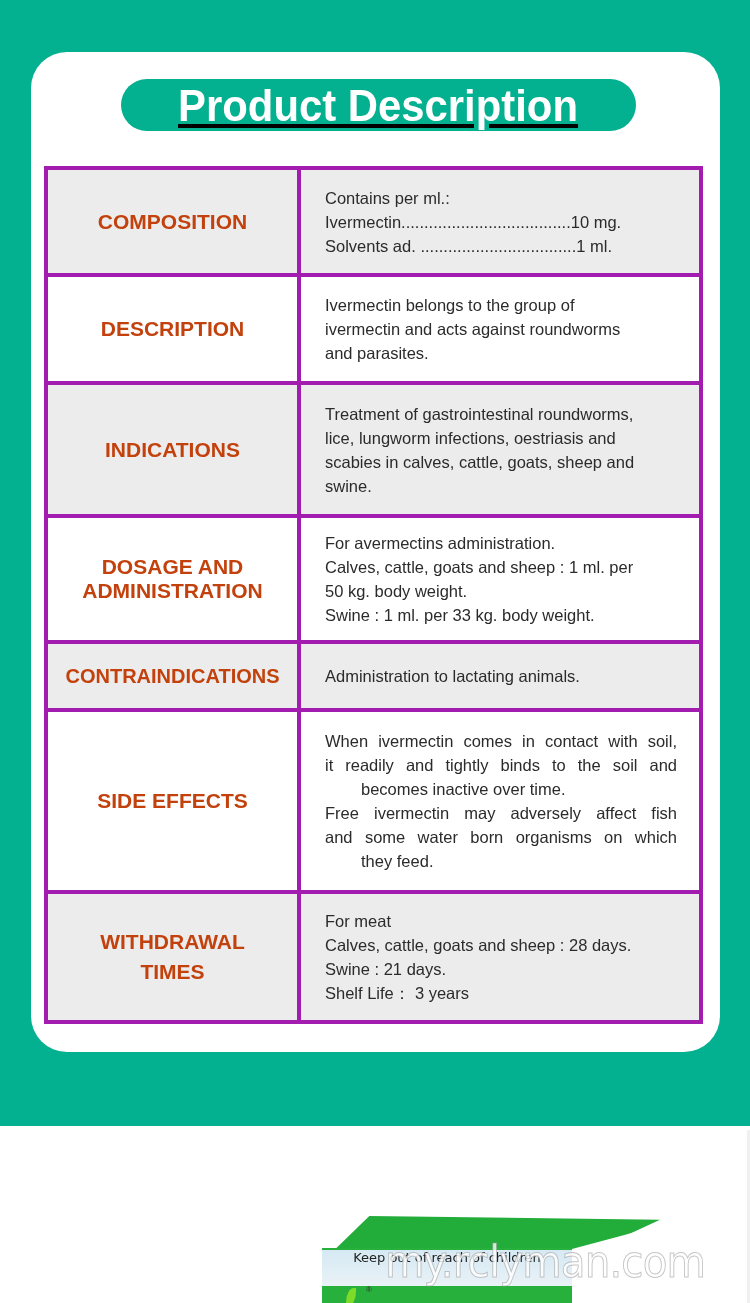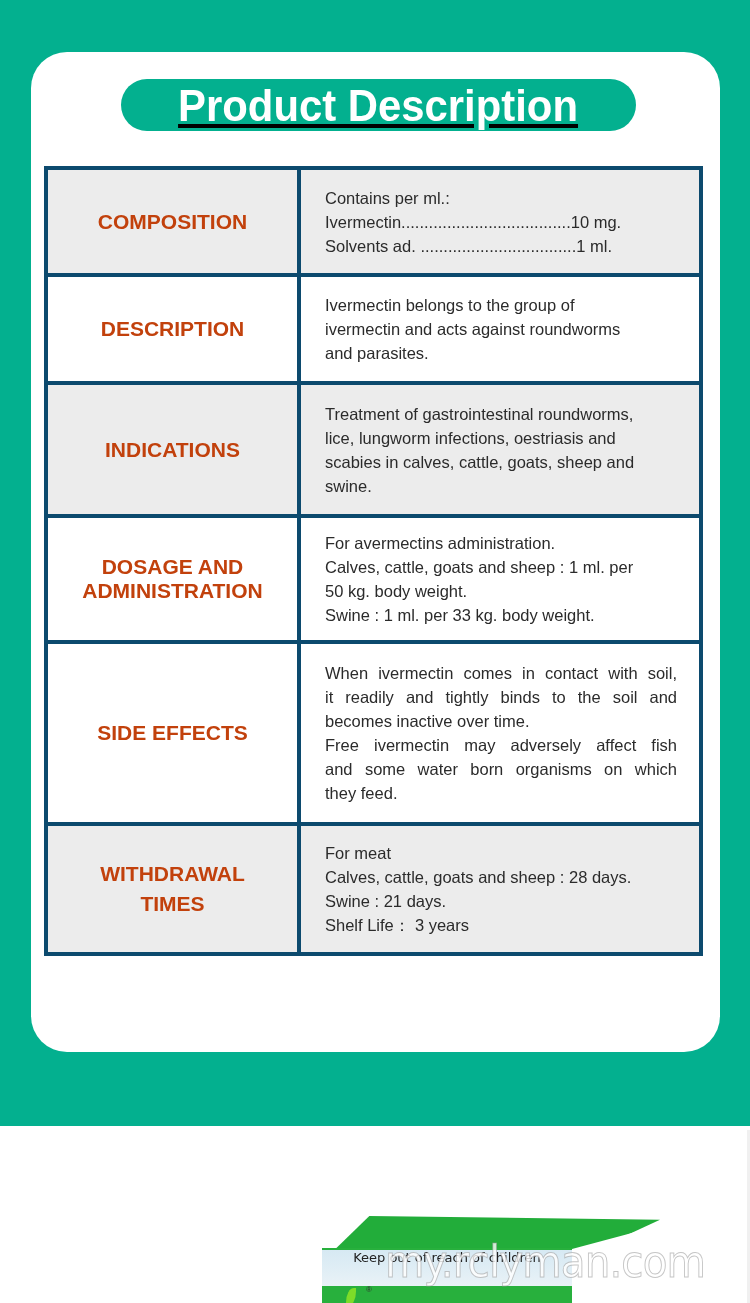--- a/index.html
+++ b/index.html
@@ -22,37 +22,37 @@
   .title-text {
     color: #ffffff; font-weight: bold; font-size: 45px; letter-spacing: 0px;
     line-height: 1; transform: scaleX(0.93);
   }
 
   .spec-table {
     position: absolute; left: 44px; top: 166px; width: 659px;
     border-collapse: collapse;
   }
   .spec-table td {
-    border: 4px solid #0c4a6e;
+    border: 4px solid #a21caf;
     vertical-align: middle;
   }
   .spec-table tr.shaded td { background: #ececec; }
   .spec-table tr.plain td { background: #ffffff; }
   .label-cell {
     width: 253px; text-align: center;
     font-weight: bold; font-size: 21px; color: #c2410c; line-height: 24px;
     padding: 0 4px;
   }
   .value-cell {
     font-size: 16.5px; color: #2b2b2b; line-height: 24px;
     padding: 0 22px 0 24px;
   }
   .value-cell .line { display: block; white-space: nowrap; }
   .value-cell.justify .line { white-space: normal; text-align: justify; text-align-last: justify; }
-  .value-cell.justify .line.last { text-align-last: left; }
+  .value-cell.justify .line.last { text-align-last: left; margin-left: 36px; }
 
   .bottom-area {
     position: absolute; left: 0; top: 1126px; width: 750px; height: 177px;
     background: #ffffff;
   }
   .right-edge {
     position: absolute; right: 0; top: 1130px; width: 3px; height: 173px; background: #f0f0f0;
   }
   .box-top {
     position: absolute; left: 322px; top: 1216px; width: 338px; height: 46px;
@@ -131,20 +131,26 @@
         <span class="line" style="display:block">DOSAGE AND</span>
         <span class="line" style="display:block">ADMINISTRATION</span>
       </td>
       <td class="value-cell">
         <span class="line">For avermectins administration.</span>
         <span class="line">Calves, cattle, goats and sheep : 1 ml. per</span>
         <span class="line">50 kg. body weight.</span>
         <span class="line">Swine : 1 ml. per 33 kg. body weight.</span>
       </td>
     </tr>
+    <tr class="shaded" style="height:68px">
+      <td class="label-cell" style="font-size:20px">CONTRAINDICATIONS</td>
+      <td class="value-cell">
+        <span class="line">Administration to lactating animals.</span>
+      </td>
+    </tr>
     <tr class="plain" style="height:182px">
       <td class="label-cell">SIDE EFFECTS</td>
       <td class="value-cell justify">
         <span class="line">When ivermectin comes in contact with soil,</span>
         <span class="line">it readily and tightly binds to the soil and</span>
         <span class="line last">becomes inactive over time.</span>
         <span class="line">Free ivermectin may adversely affect fish</span>
         <span class="line">and some water born organisms on which</span>
         <span class="line last">they feed.</span>
       </td>

